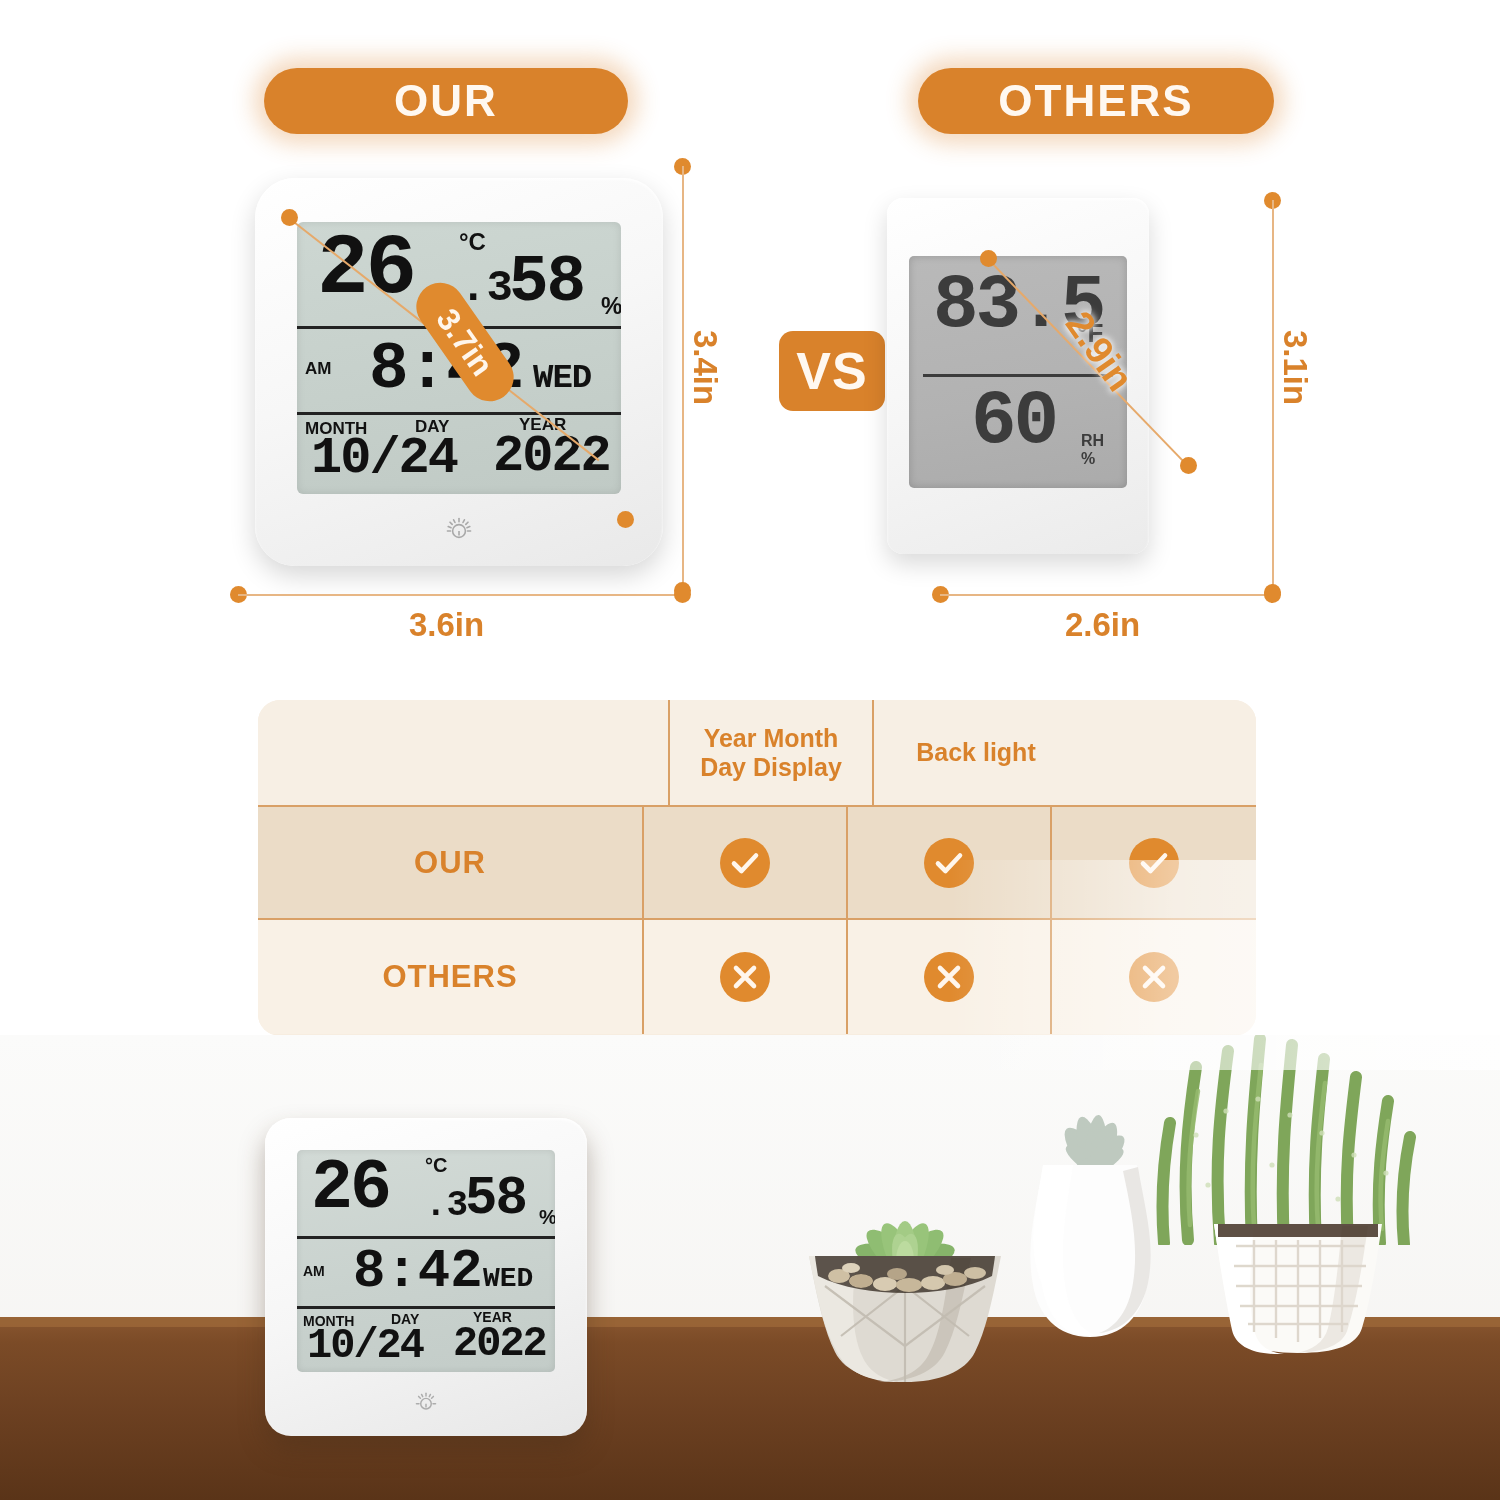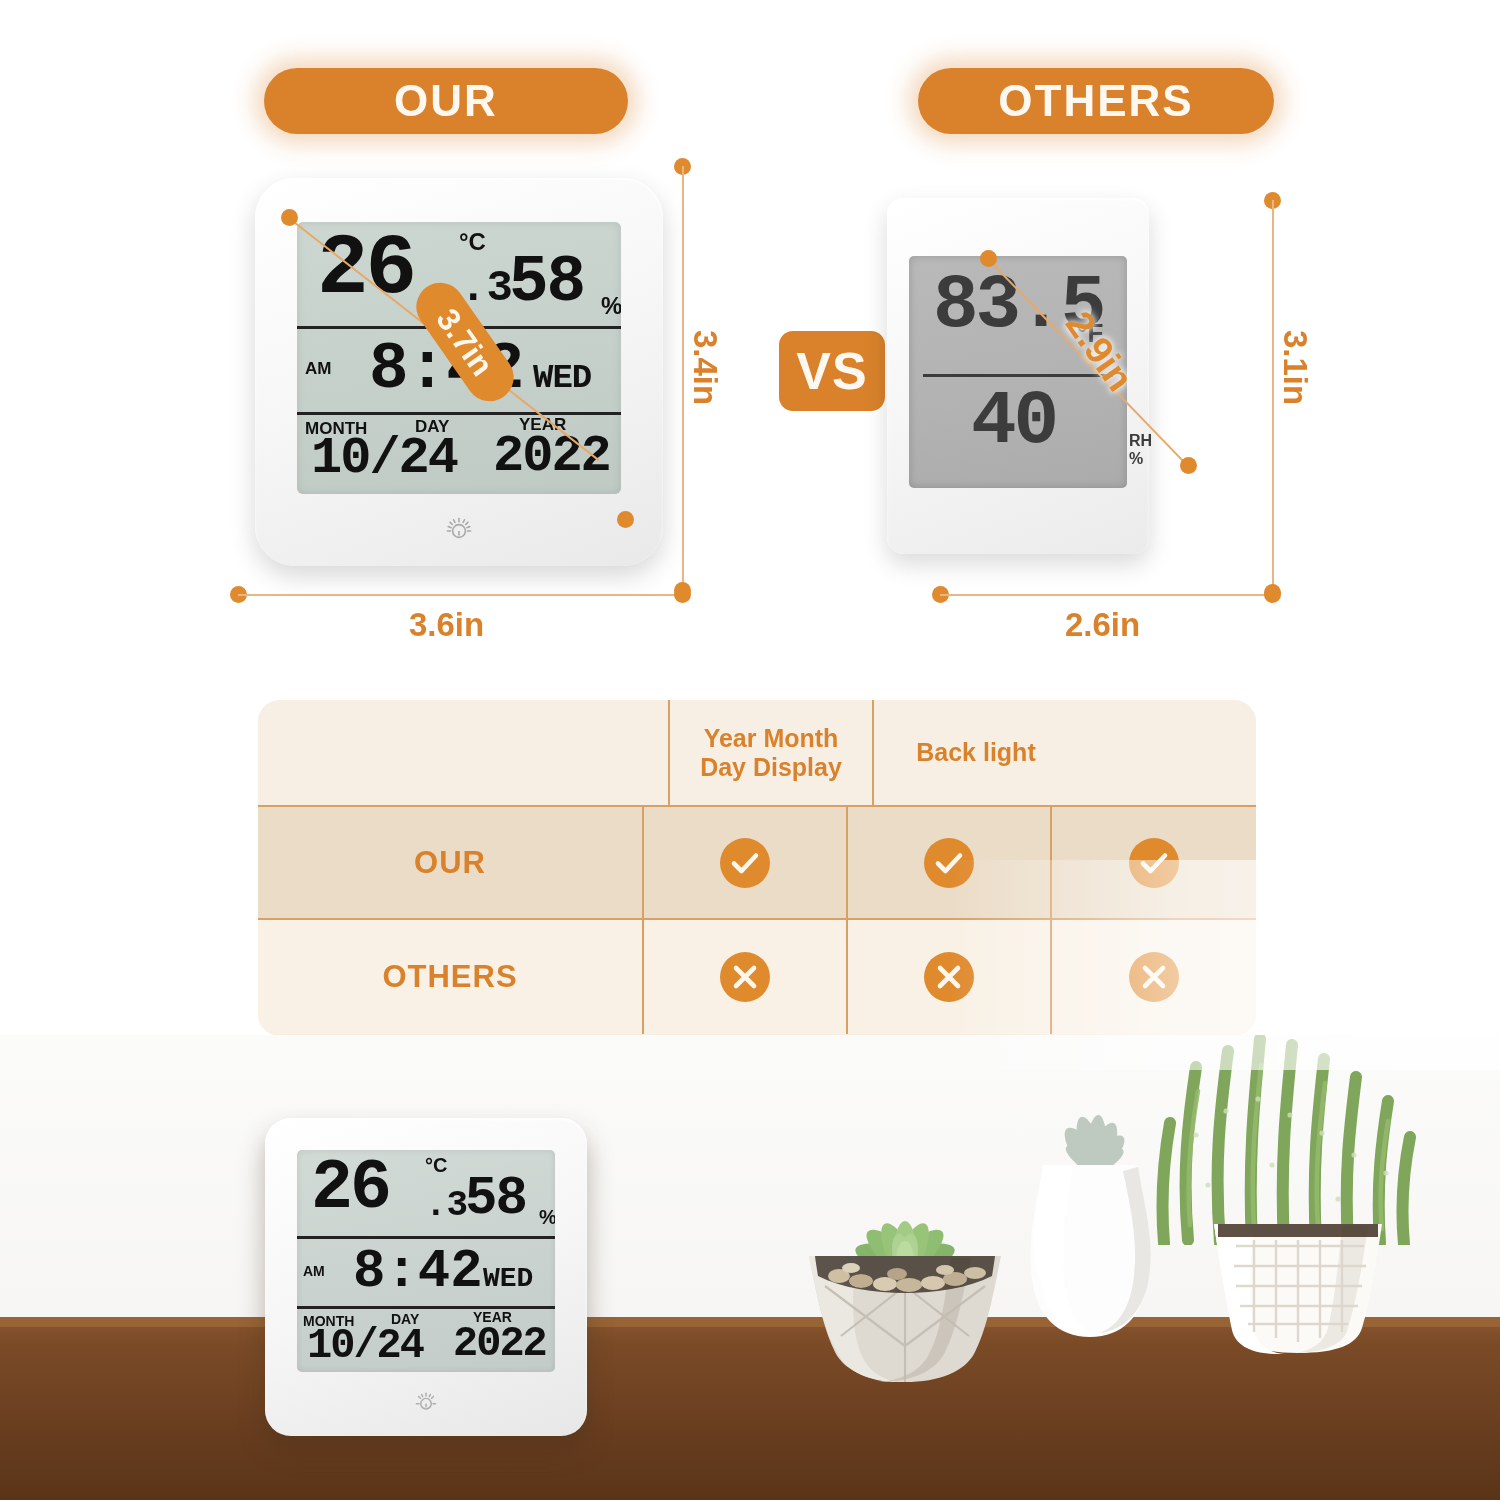--- a/index.html
+++ b/index.html
@@ -80,21 +80,21 @@
   }
   .lcd-others{
     position:absolute;left:22px;top:58px;width:218px;height:232px;
     background:linear-gradient(170deg,#b9b9b9 0%,#b2b2b2 60%,#ababab 100%);
     border-radius:5px;box-shadow:inset 0 0 8px rgba(0,0,0,0.18);
   }
   .o-temp{position:absolute;left:24px;top:12px;font-size:76px;letter-spacing:-3px;color:#3c3c3c;}
   .o-unitf{position:absolute;left:168px;top:62px;font-size:26px;font-weight:bold;color:#3c3c3c;font-family:"Liberation Sans",sans-serif;}
   .o-divider{position:absolute;left:14px;right:14px;top:118px;height:3px;background:#3c3c3c;}
   .o-hum{position:absolute;left:62px;top:128px;font-size:76px;letter-spacing:-3px;color:#3c3c3c;}
-  .o-rh{position:absolute;left:172px;top:176px;font-size:16px;font-weight:bold;color:#3c3c3c;line-height:1.15;font-family:"Liberation Sans",sans-serif;margin-left:48px;}
+  .o-rh{position:absolute;left:172px;top:176px;font-size:16px;font-weight:bold;color:#3c3c3c;line-height:1.15;font-family:"Liberation Sans",sans-serif;}
 
   
   .dim-dot{position:absolute;width:17px;height:17px;border-radius:50%;background:#E08A2E;}
   .dim-line-v{position:absolute;width:2px;background:#E7B684;}
   .dim-line-h{position:absolute;height:2px;background:#E7B684;}
   .dim-text{position:absolute;color:#D9822B;font-weight:bold;font-size:33px;}
   .dim-text.vert{transform:rotate(90deg);transform-origin:left top;white-space:nowrap;}
 
   .diag-line{position:absolute;height:2px;background:#E6A96A;transform-origin:left center;}
   .diag-pill{
@@ -232,21 +232,21 @@
   <div class="dim-dot" style="left:674px;top:586px;"></div>
   <div class="dim-text" style="left:409px;top:606px;">3.6in</div>
 
   <div class="vs-badge">VS</div>
 
   <div class="device-others">
     <div class="lcd-others">
       <span class="seg o-temp">83.5</span>
       <span class="o-unitf">°F</span>
       <div class="o-divider"></div>
-      <span class="seg o-hum">40</span>
+      <span class="seg o-hum">60</span>
       <div class="o-rh">
         <div>RH</div>
         <div>%</div>
       </div>
     </div>
   </div>
 
   <div class="diag-line" style="left:988px;top:258px;width:290px;transform:rotate(46deg);"></div>
   <div class="dim-dot" style="left:980px;top:250px;"></div>
   <div class="dim-dot" style="left:1180px;top:457px;"></div>

